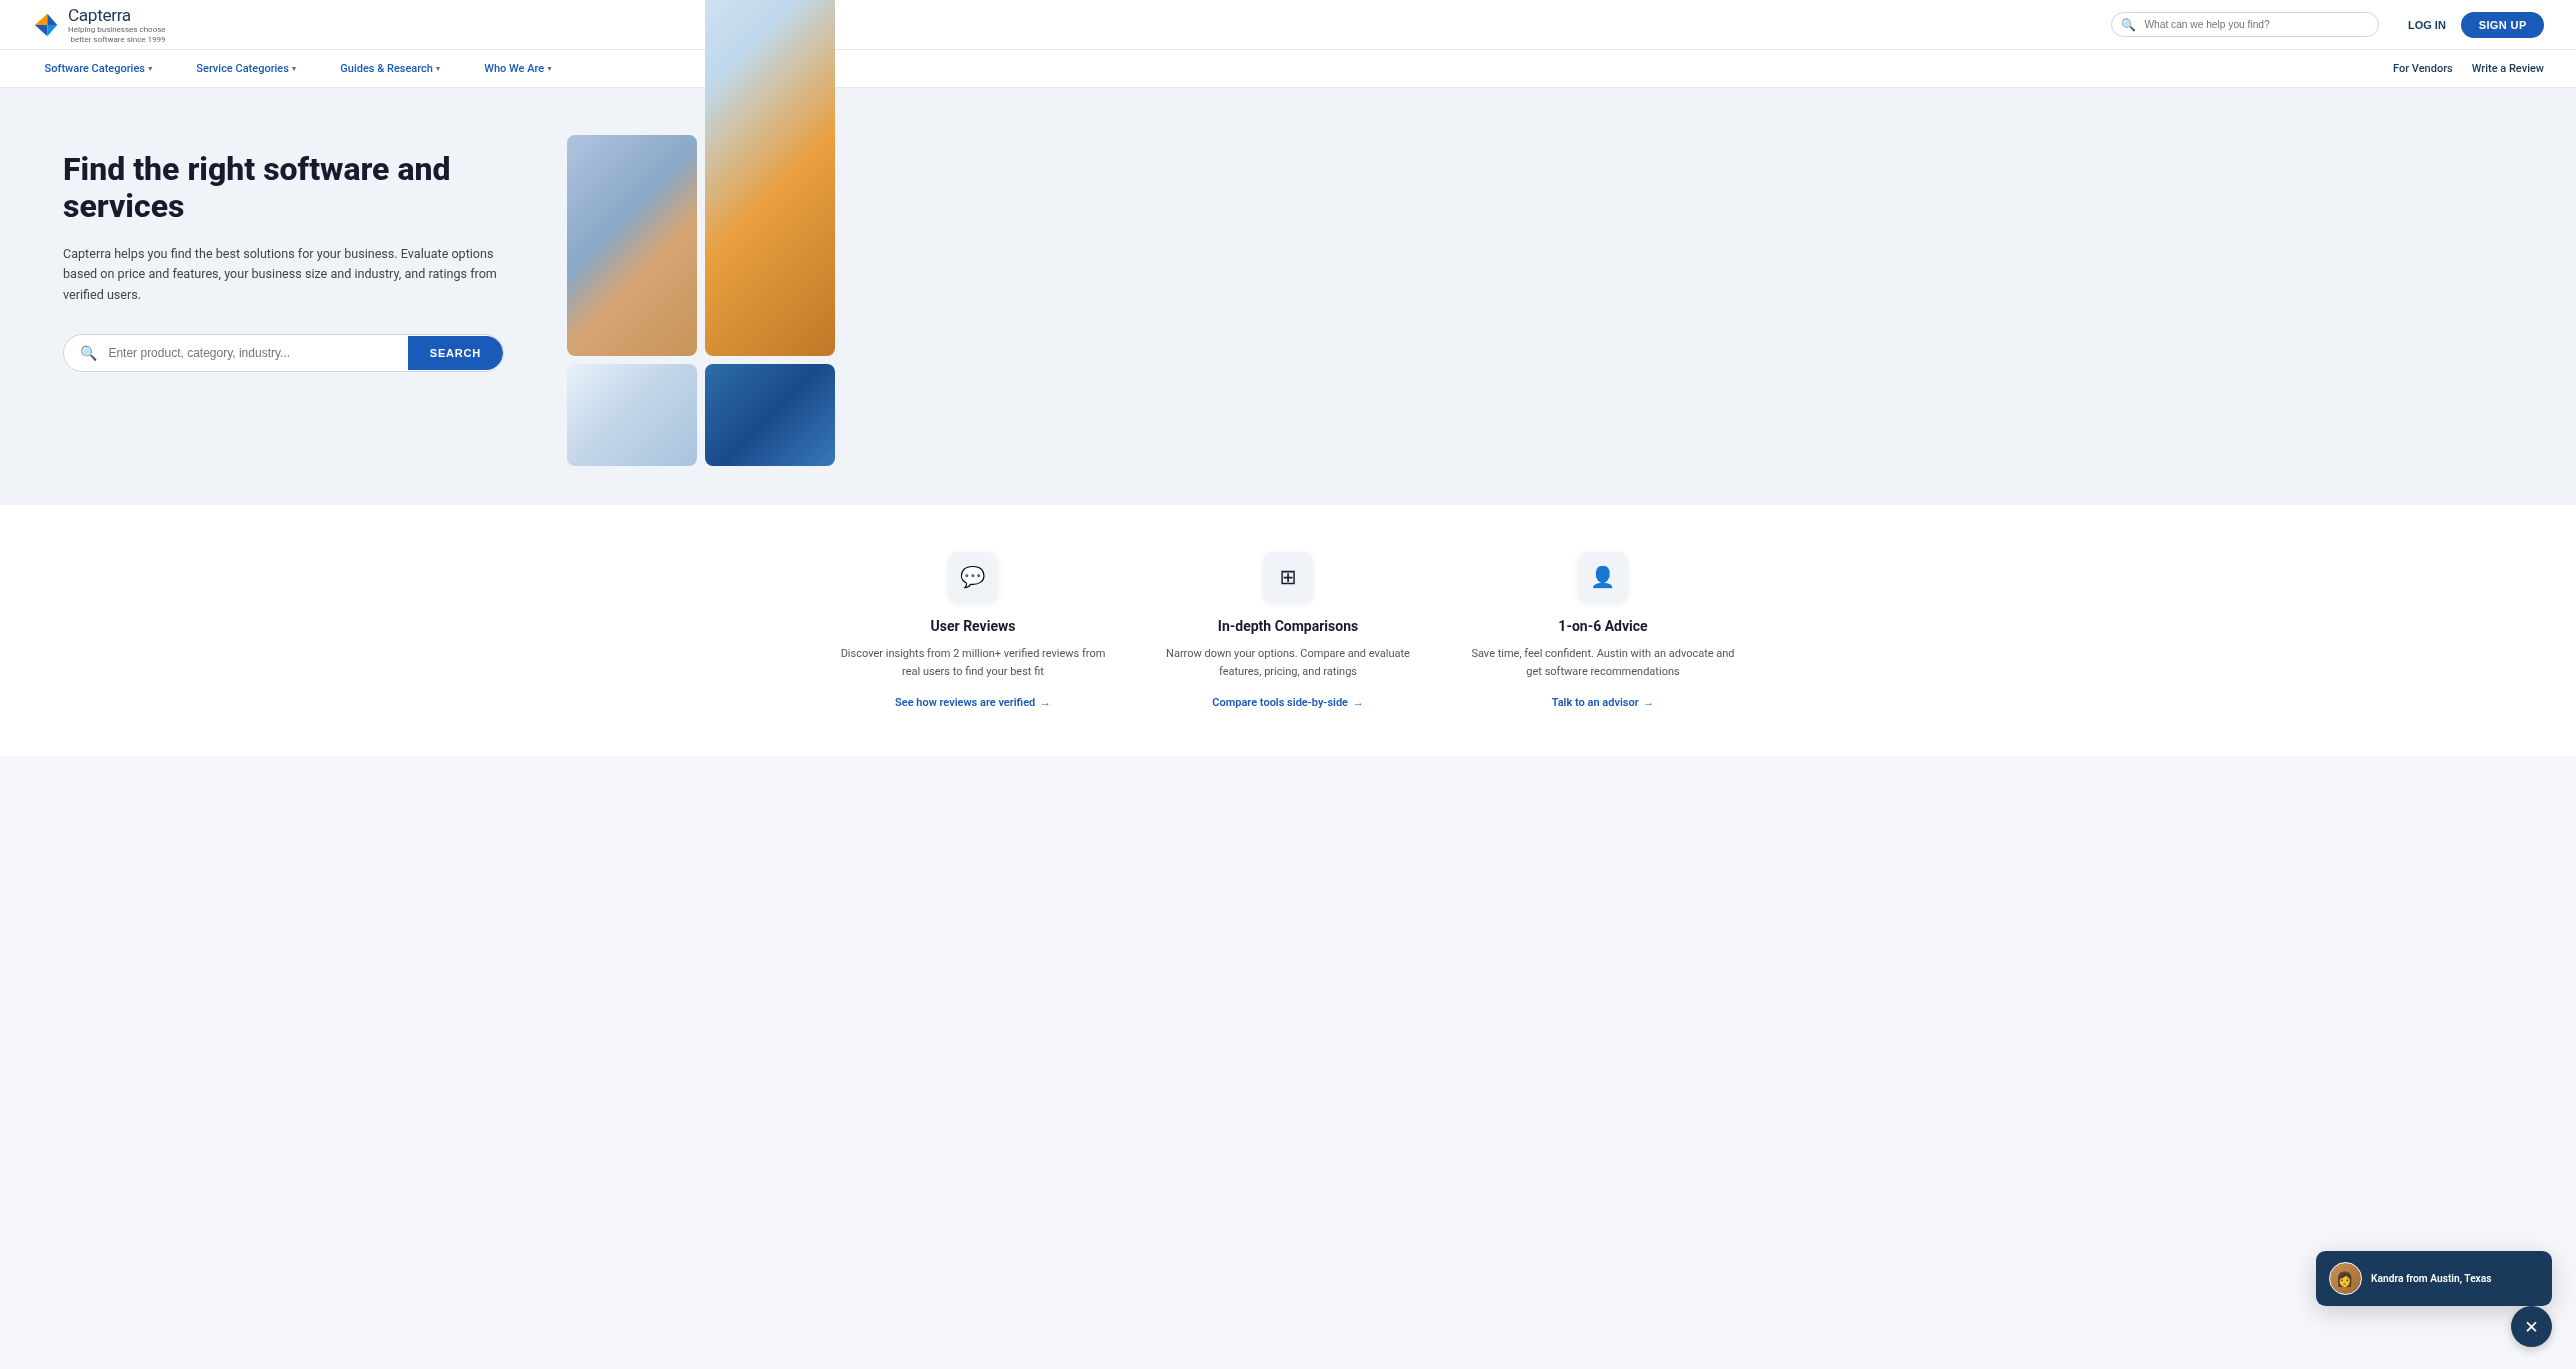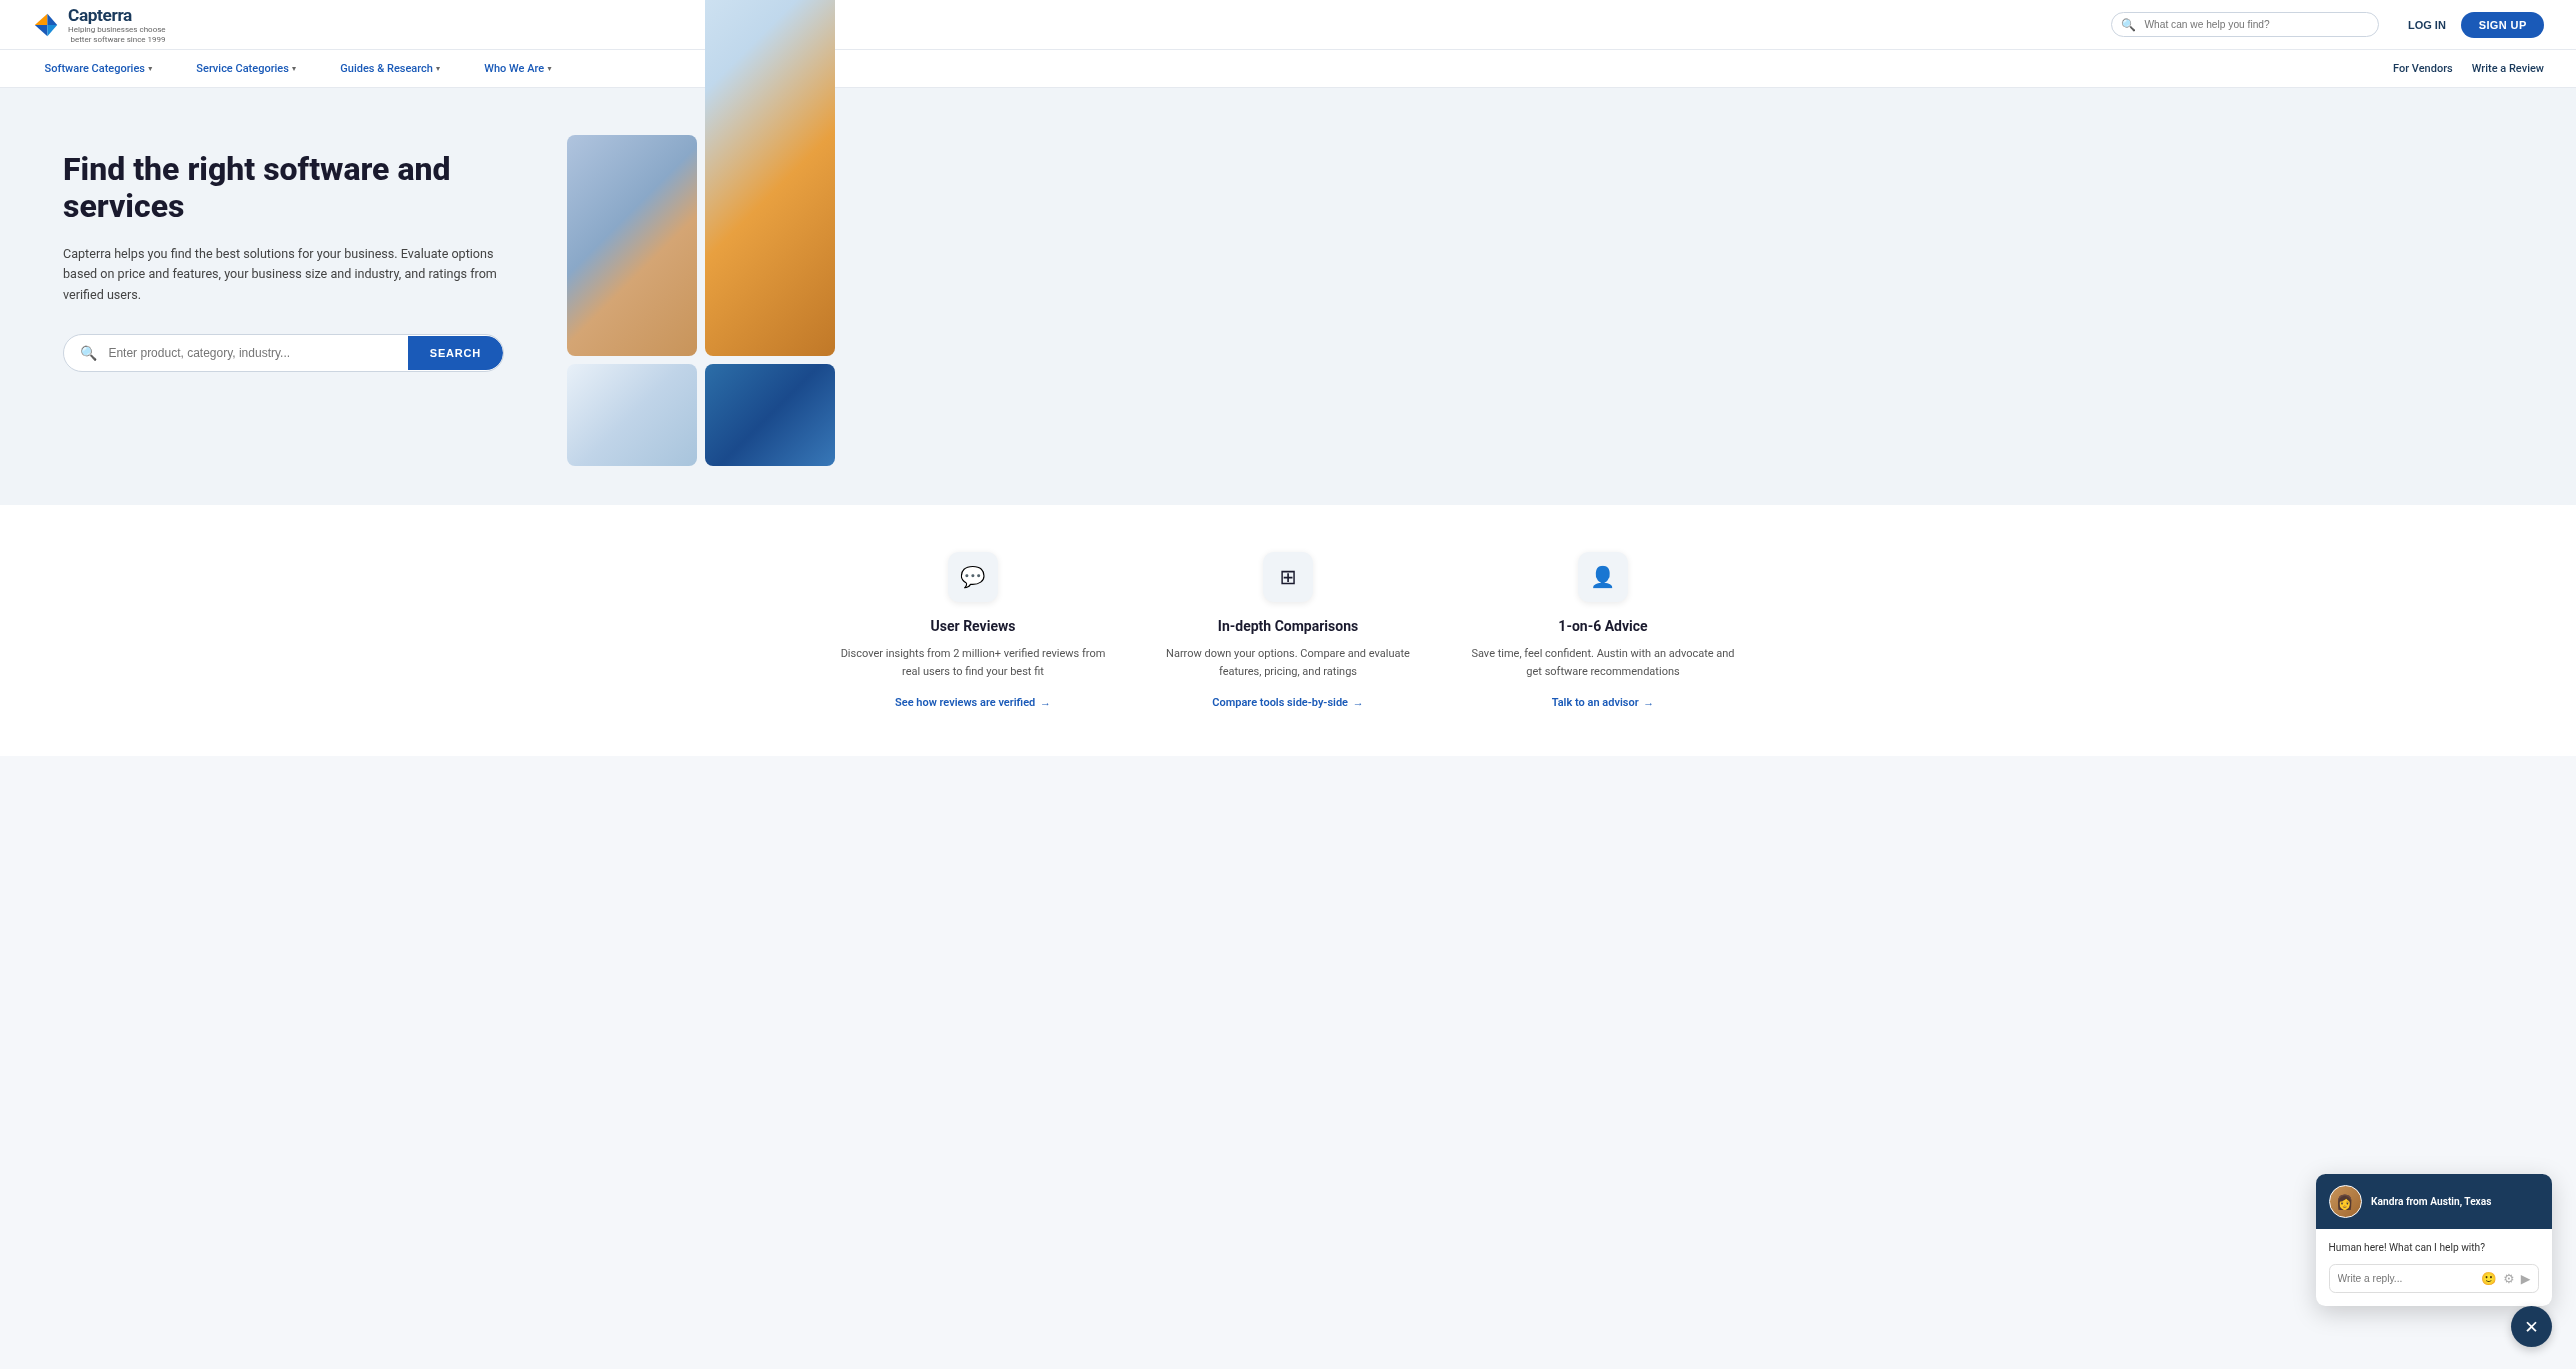--- a/index.html
+++ b/index.html
@@ -24,21 +24,21 @@
     .logo-icon {
       width: 28px;
       height: 28px;
     }
     .logo-text-group {
       display: flex;
       flex-direction: column;
     }
     .logo-brand {
       font-size: 17.3px;
-      font-weight: 700;
+      font-weight: 400;
       color: #1a3a5c;
       letter-spacing: -0.4px;
     }
     .logo-tagline {
       font-size: 8px;
       color: #666;
       line-height: 1.2;
     }
     .header-search {
       flex: 1;
@@ -492,29 +492,18 @@
   </div>
 </section>
 
 <div class="chat-widget">
   <div class="chat-header">
     <div class="chat-avatar">👩</div>
     <div class="chat-agent-info">
       <span class="chat-agent-name">Kandra from Austin, Texas</span>
     </div>
   </div>
-  <div class="chat-body">
-    <div class="chat-message">Human here! What can I help with?</div>
-    <div class="chat-input-row">
-      <input class="chat-input" type="text" placeholder="Write a reply..." style="">
-      <div class="chat-input-icons">
-        <span>🙂</span>
-        <span>⚙</span>
-        <span>▶</span>
-      </div>
-    </div>
-  </div>
 </div>
 
 <div class="chat-close-btn">
   <span>✕</span>
 </div>
 
 
 </body></html>

